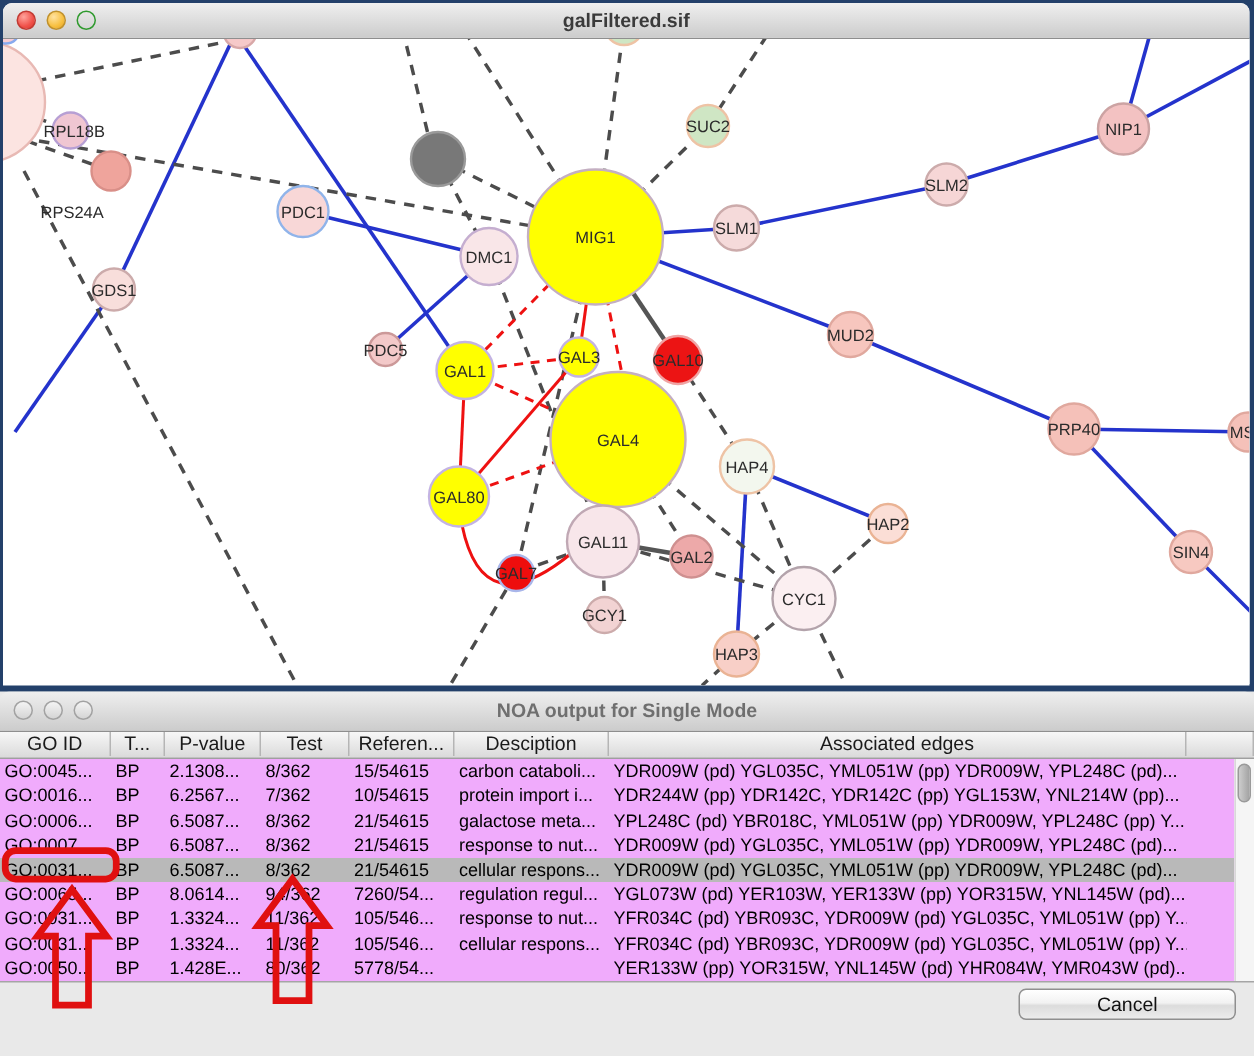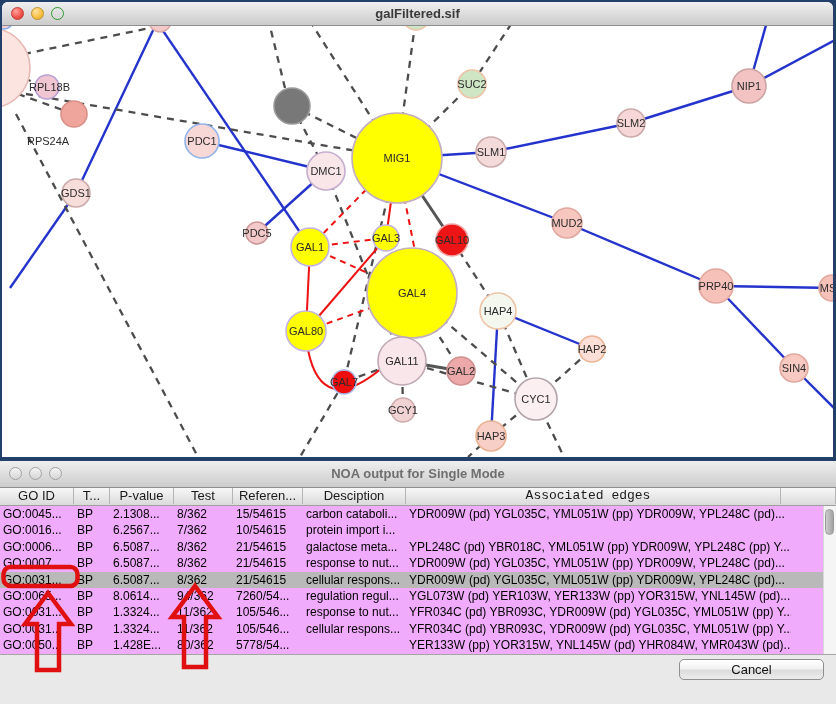--- a/index.html
+++ b/index.html
@@ -206,40 +206,41 @@
     </div>
     <div class="title">NOA output for Single Mode</div>
   </div>
   <div class="table-header" id="table-header">
       <div class="hcell" style="left: 0px; width: 74px;">GO ID</div>
       <div class="hcell" style="left: 74px; width: 36px;">T...</div>
       <div class="hcell" style="left: 110px; width: 64px;">P-value</div>
       <div class="hcell" style="left: 174px; width: 59px;">Test</div>
       <div class="hcell" style="left: 233px; width: 70px;">Referen...</div>
       <div class="hcell" style="left: 303px; width: 103px;">Desciption</div>
-      <div class="hcell" style="left: 396px; width: 385px; font-family: Liberation Mono, monospace;">Associated edges</div>
+      <div class="hcell" style="left: 406px; width: 385px;">Associated edges</div>
       <div class="hcell" style="left: 791px; width: 45px;"></div>
     </div>
   <div class="table-body" id="table-body">
       <div class="trow">
         <div class="tcell" style="width: 74px;">GO:0045...</div>
         <div class="tcell" style="width: 36px;">BP</div>
         <div class="tcell" style="width: 64px;">2.1308...</div>
         <div class="tcell" style="width: 59px;">8/362</div>
         <div class="tcell" style="width: 70px;">15/54615</div>
         <div class="tcell" style="width: 103px;">carbon cataboli...</div>
         <div class="tcell" style="width: 385px;">YDR009W (pd) YGL035C, YML051W (pp) YDR009W, YPL248C (pd)...</div>
       </div>
       <div class="trow">
         <div class="tcell" style="width: 74px;">GO:0016...</div>
         <div class="tcell" style="width: 36px;">BP</div>
         <div class="tcell" style="width: 64px;">6.2567...</div>
         <div class="tcell" style="width: 59px;">7/362</div>
         <div class="tcell" style="width: 70px;">10/54615</div>
         <div class="tcell" style="width: 103px;">protein import i...</div>
+        <div class="tcell" style="width: 385px;">YDR244W (pp) YDR142C, YDR142C (pp) YGL153W, YNL214W (pp)...</div>
       </div>
       <div class="trow">
         <div class="tcell" style="width: 74px;">GO:0006...</div>
         <div class="tcell" style="width: 36px;">BP</div>
         <div class="tcell" style="width: 64px;">6.5087...</div>
         <div class="tcell" style="width: 59px;">8/362</div>
         <div class="tcell" style="width: 70px;">21/54615</div>
         <div class="tcell" style="width: 103px;">galactose meta...</div>
         <div class="tcell" style="width: 385px;">YPL248C (pd) YBR018C, YML051W (pp) YDR009W, YPL248C (pp) Y...</div>
       </div>

